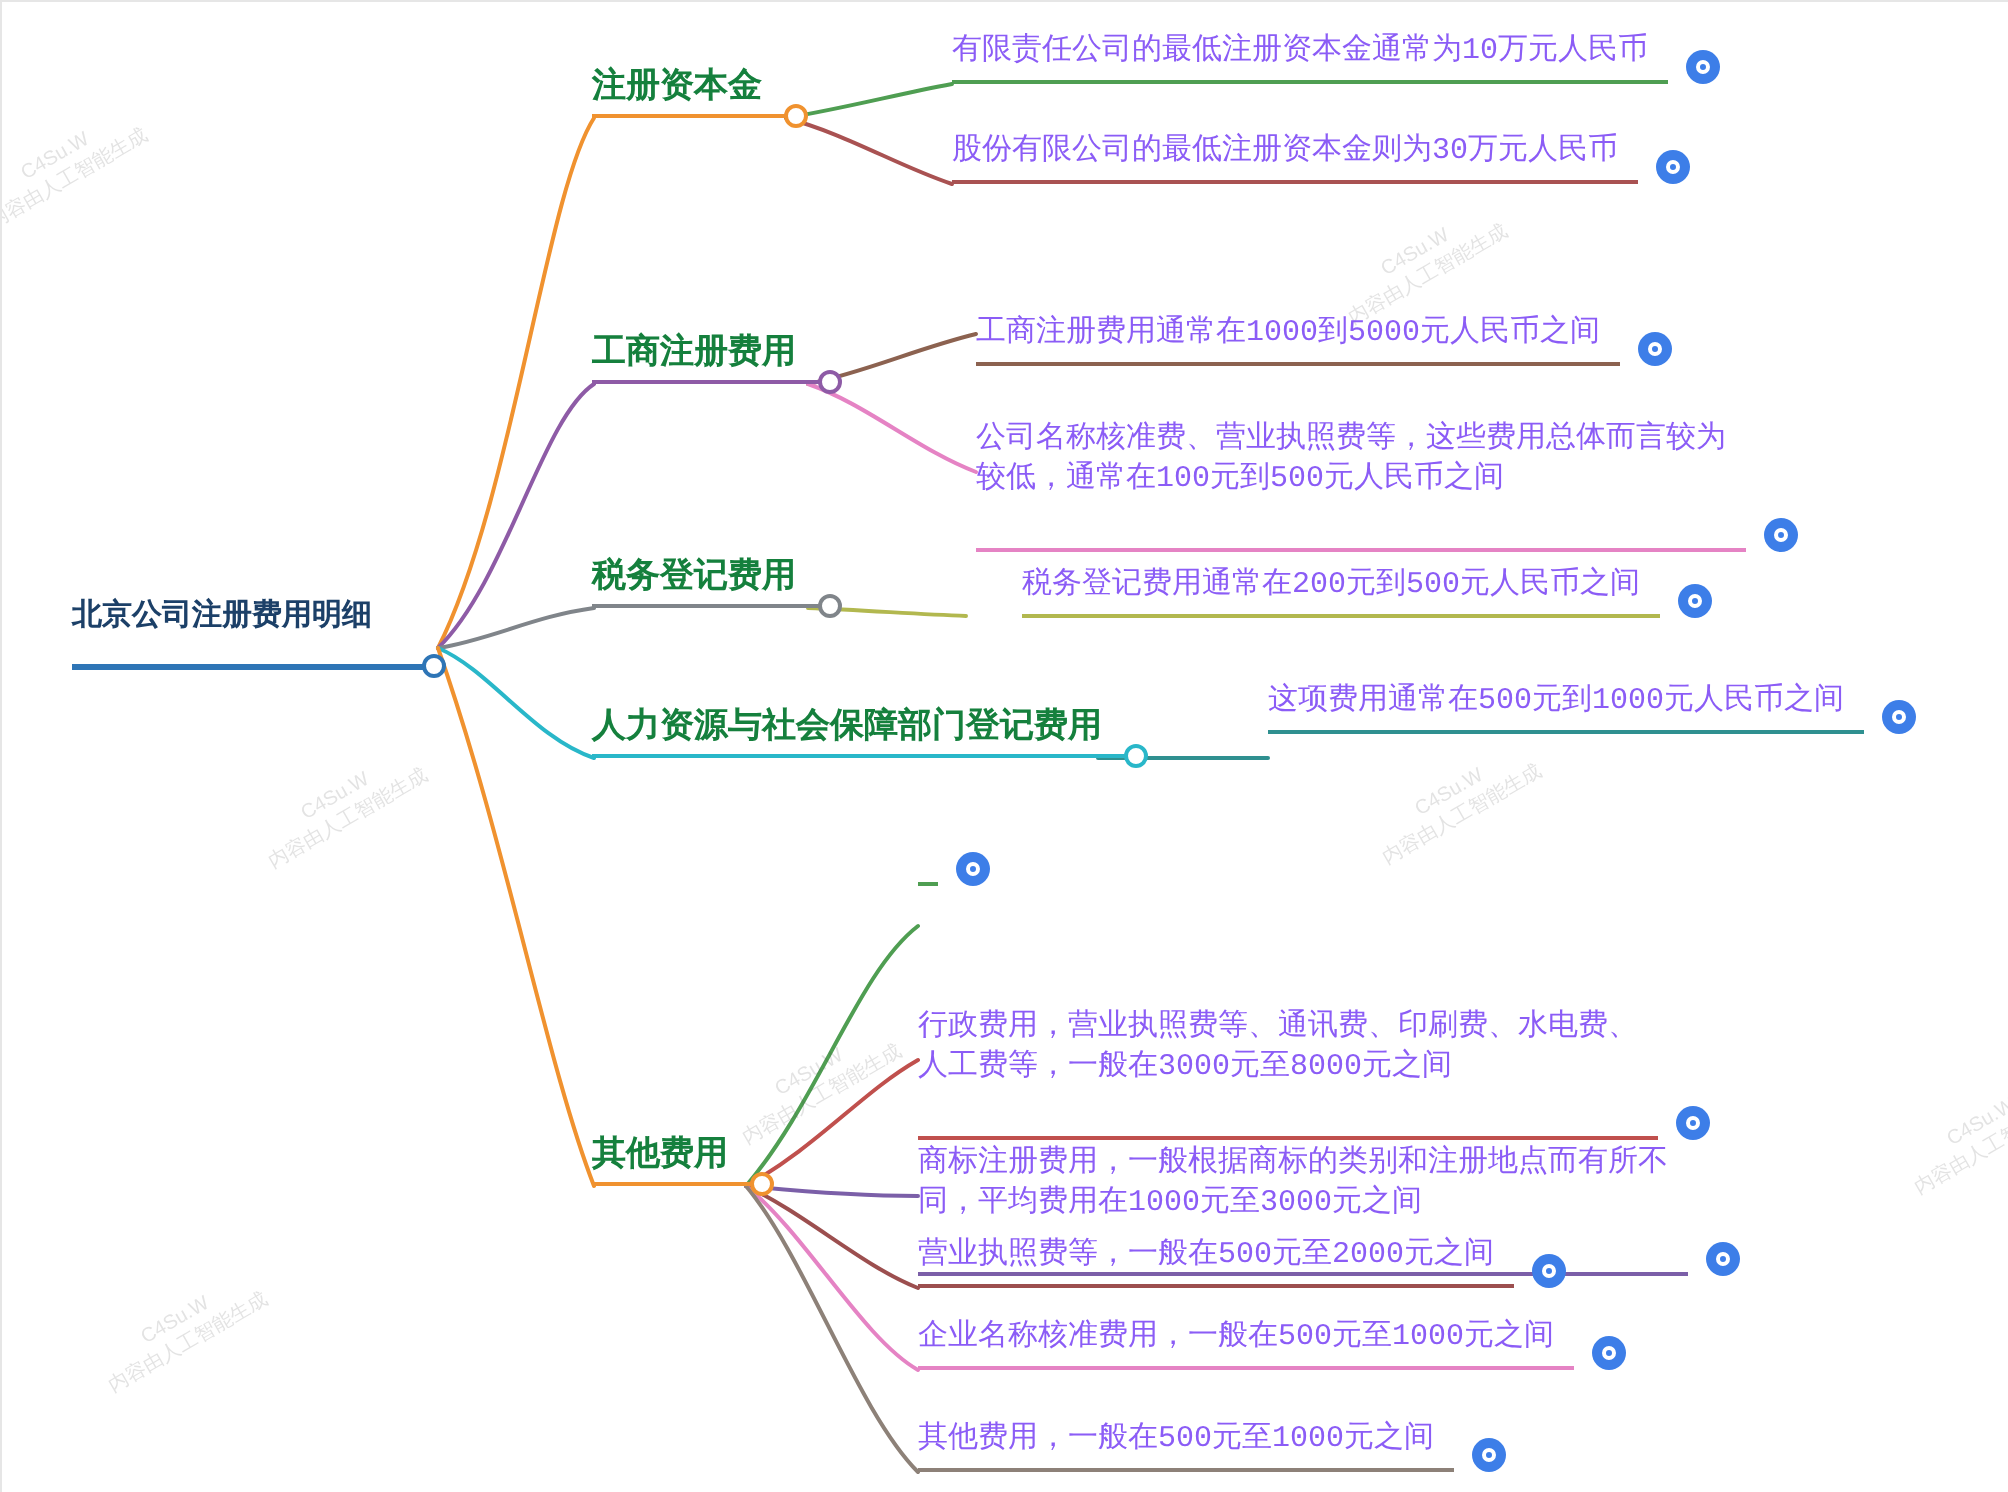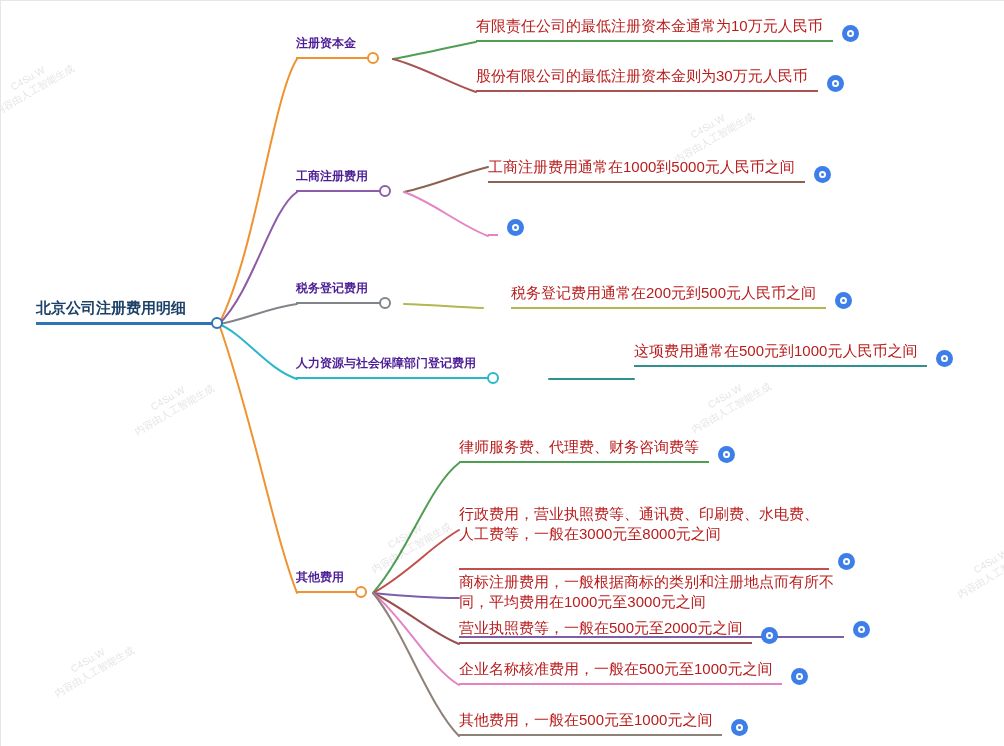--- a/index.html
+++ b/index.html
@@ -8,29 +8,29 @@
     background:#ffffff; border:1px solid #e6e6e6; overflow:hidden;
     font-family:"Liberation Sans","DejaVu Sans",sans-serif;
   }
   svg.links { position:absolute; left:0; top:0; width:1004px; height:746px; }
   svg.links path { fill:none; stroke-width:2; stroke-linecap:round; }
 
   .node { position:absolute; box-sizing:border-box; line-height:20px; }
 
   .root {
     font-size:15px; font-weight:bold; color:#1c4068;
-    padding:0 30px 4px 0; border-bottom:3px solid #2e75b6; white-space:nowrap;
+    padding:0 30px 14px 0; border-bottom:3px solid #2e75b6; white-space:nowrap;
   }
   .topic {
-    font-size:12px; font-weight:bold; color:#4c1d95;
+    font-size:17px; font-weight:bold; color:#15803d;
     padding:0 16px 4px 0; border-bottom:2px solid; white-space:nowrap;
   }
   .leaf {
-    font-size:15px; color:#b91c1c;
-    padding:0 10px 4px 0; border-bottom:2px solid; white-space:pre-line;
+    font-size:15px; color:#8b5cf6;
+    padding:0 10px 4px 0; border-bottom:2px solid; white-space:pre-line;font-family:Liberation Mono, monospace;
   }
   .nowrap { white-space:nowrap; }
 
   .handle {
     position:absolute; right:-7px; bottom:-7px; width:8px; height:8px;
     background:#fff; border:2px solid #888; border-radius:50%;
   }
   .btn {
     position:absolute; right:-26px; bottom:-2px; width:17px; height:17px;
     border-radius:50%; background:#3d7ee8;
@@ -129,39 +129,40 @@
   </div>
 
   <div class="node leaf nowrap" style="left: 487px; top: 140px; border-bottom-color: rgb(140, 98, 80); margin-top: 16px;">
     <span>工商注册费用通常在1000到5000元人民币之间</span>
     <span class="btn">
         <span class="ring"></span>
       </span>
   </div>
 
   <div class="node leaf" style="left: 487px; top: 189px; border-bottom-color: rgb(229, 131, 196);">
+    <span>公司名称核准费、营业执照费等，这些费用总体而言较为
+较低，通常在100元到500元人民币之间</span>
     <span class="btn"><span class="ring"></span></span>
   </div>
 
   <div class="node leaf nowrap" style="left: 510px; top: 282px; border-bottom-color: rgb(178, 184, 79);">
     <span>税务登记费用通常在200元到500元人民币之间</span>
     <span class="btn">
         <span class="ring"></span>
       </span>
   </div>
 
   <div class="node leaf nowrap" style="left: 633px; top: 340px; border-bottom-color: rgb(47, 144, 144);">
     <span>这项费用通常在500元到1000元人民币之间</span>
     <span class="btn">
         <span class="ring"></span>
       </span>
   </div>
 
   <div class="node leaf nowrap" style="left: 458px; top: 436px; border-bottom-color: rgb(79, 158, 82);">
-    <span>律师服务费、代理费、财务咨询费等</span>
     <span class="btn">
         <span class="ring"></span>
       </span>
   </div>
 
   <div class="node leaf" style="left: 458px; top: 483px; border-bottom-color: rgb(192, 80, 77);">
     <span>行政费用，营业执照费等、通讯费、印刷费、水电费、
 人工费等，一般在3000元至8000元之间</span>
     <span class="btn"><span class="ring"></span></span>
   </div>

